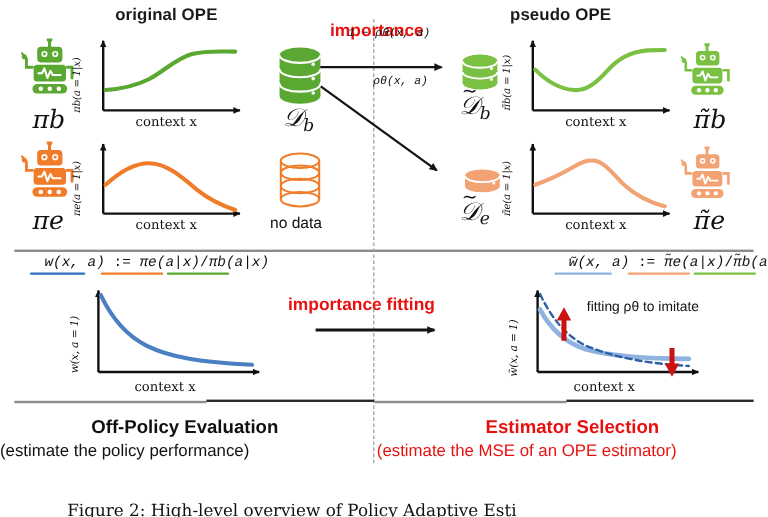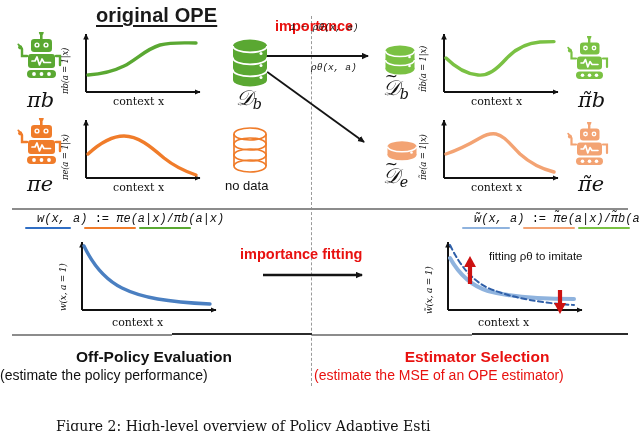--- a/index.html
+++ b/index.html
@@ -2,21 +2,21 @@
 <html><head>
 <meta charset="utf-8">
 <style>
   html,body{margin:0;padding:0;background:#ffffff;}
   body{width:640px;height:431px;position:relative;overflow:hidden;
        font-family:"Liberation Sans",sans-serif;color:#111;}
   .fig{position:absolute;left:0;top:0;width:640px;height:431px;}
   .abs{position:absolute;}
 
   
-  .col-title{font-size:20px;font-weight:700;color:#1a1a1a;text-decoration:underline;
+  .col-title{font-size:14px;font-weight:700;color:#1a1a1a;
              text-underline-offset:3px;letter-spacing:.1px;white-space:nowrap;}
   .red-label{color:#e8110f;font-weight:700;font-size:14.5px;white-space:nowrap;}
 
   
   .mono-math{font-family:Liberation Mono, monospace;font-style:italic;white-space:nowrap;color:#111;padding-left:12px;}
   .bigsym{font-family:"DejaVu Serif",serif;font-style:italic;font-size:21px;color:#111;white-space:nowrap;}
   .sub{font-size:.68em;font-style:italic;vertical-align:-.28em;}
   .tilde-wrap{position:relative;display:inline-block;}
   .tilde-wrap>.tl{position:absolute;left:50%;transform:translateX(-50%);
                   top:-.62em;font-size:.75em;font-style:normal;}
@@ -45,20 +45,21 @@
 
   .caption{position:absolute;font-family:"DejaVu Serif",serif;font-size:14px;
            color:#111;white-space:nowrap;}
 </style>
 </head>
 <body>
 
 <div class="fig">
 
   <div class="abs col-title" style="left:96px;top:4px;">original OPE</div>
+  <div class="abs col-title" style="left:425px;top:4px;">pseudo OPE</div>
 
   <div class="vdash" style="left:311px;top:16px;height:370px;"></div>
 
   <div class="abs red-label" style="left:275px;top:18px;">importance</div>
 
   <svg class="abs" style="left:246px;top:38px;" width="140" height="115">
     <defs>
       <marker id="ah" markerWidth="7" markerHeight="7" refX="6" refY="3.2" orient="auto" markerUnits="userSpaceOnUse">
         <path d="M0,0 L7,3.2 L0,6.4 z" fill="#141414"></path>
       </marker>

